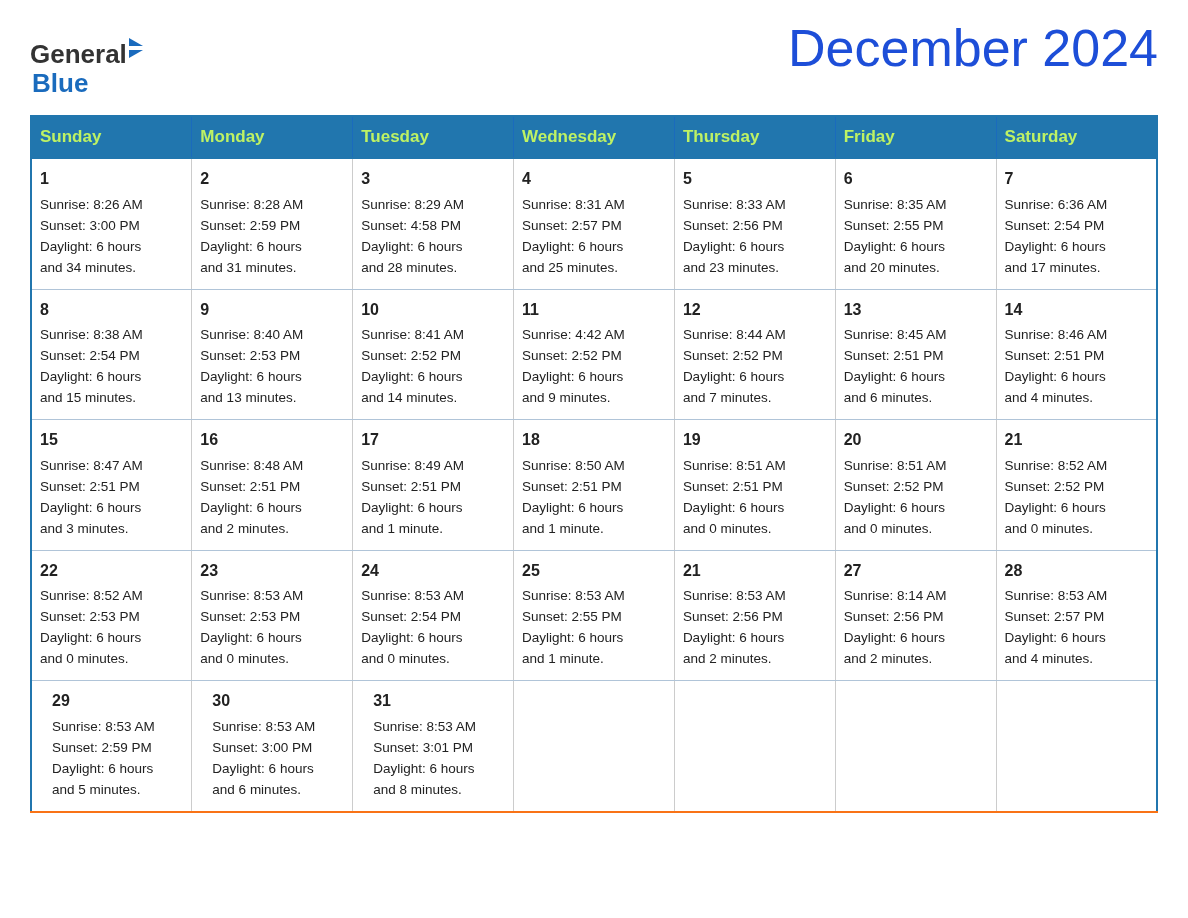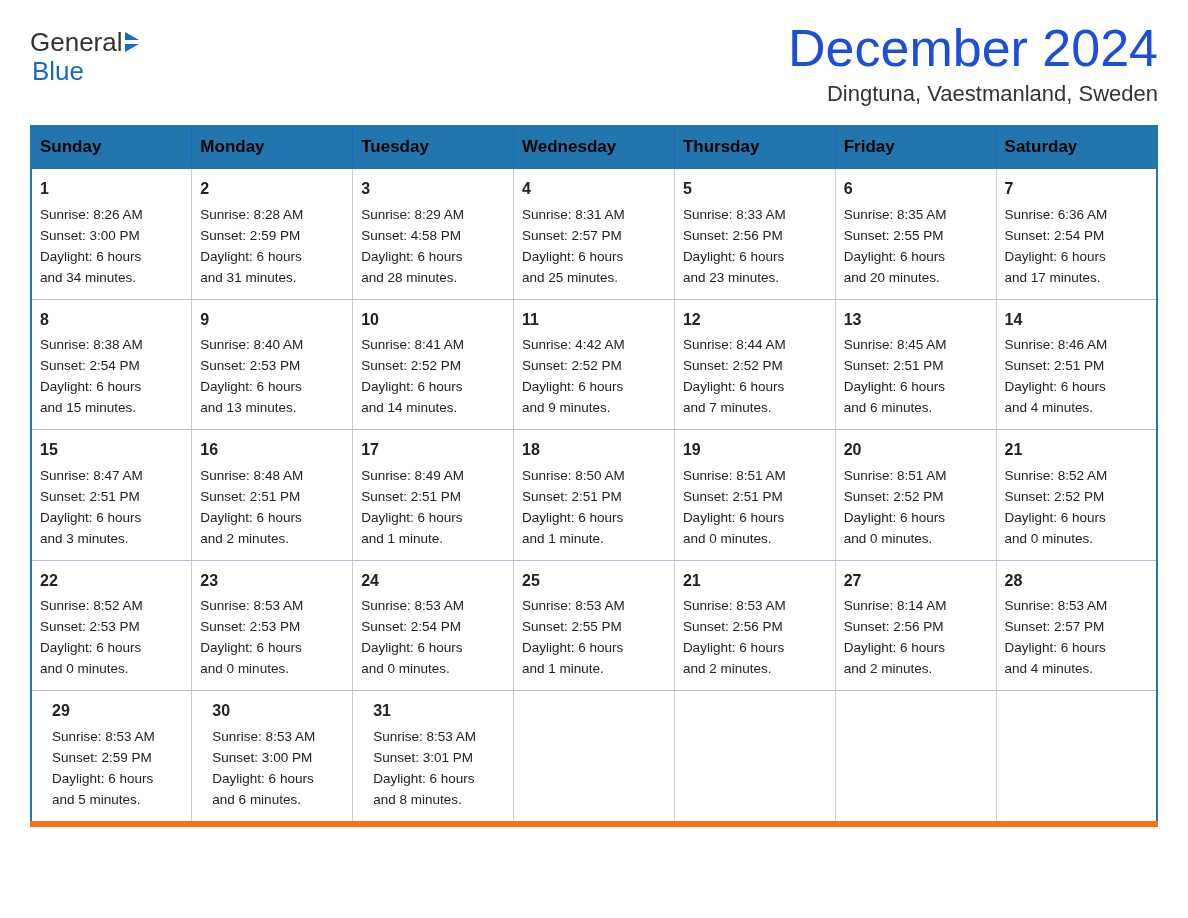--- a/index.html
+++ b/index.html
@@ -16,26 +16,27 @@
       align-items: flex-start;
       margin-bottom: 18px;
     }
     .logo {
       display: flex;
       align-items: center;
       margin-top: 8px;
     }
     .logo-text-general {
       font-size: 26px;
-      font-weight: normal;
+      font-weight: bold;
       color: #333;
+      margin-top: 12px;
     }
     .logo-text-blue {
       font-size: 26px;
-      font-weight: normal;
+      font-weight: bold;
       color: #1a6bbd;
     }
     .title-area {
       text-align: right;
     }
     .month-title {
       font-size: 52px;
       font-weight: normal;
       color: #1d4ed8;
       line-height: 1.1;
@@ -45,21 +46,21 @@
       color: #333;
       margin-top: 4px;
     }
     table {
       width: 100%;
       border-collapse: collapse;
       table-layout: fixed;
     }
     thead tr th {
       background-color: #2176ae;
-      color: #000000;
+      color: #bef264;
       font-size: 17px;
       font-weight: bold;
       padding: 10px 8px;
       text-align: left;
       border: 1px solid #1a6bbd;
     }
     tbody tr td {
       vertical-align: top;
       padding: 8px 8px 10px 8px;
       border: 1px solid #ccc;
@@ -68,21 +69,21 @@
       line-height: 1.55;
       min-height: 90px;
     }
     tbody tr td .day-num {
       font-size: 16px;
       font-weight: bold;
       display: block;
       margin-bottom: 3px;
     }
     tbody tr:last-child td {
-      border-bottom: 6px solid #f97316;
+      border-bottom: 2px solid #f97316;
       padding-left: 20px;
     }
     thead tr th:first-child,
     tbody tr td:first-child {
       border-left: 2px solid #2176ae;
     }
     thead tr th:last-child,
     tbody tr td:last-child {
       border-right: 2px solid #2176ae;
     }
@@ -107,21 +108,20 @@
         <div style="display:flex;flex-direction:column;margin-left:2px;justify-content:center;">
           <div style="width:0;height:0;border-top:8px solid transparent;border-bottom:0px solid transparent;border-left:14px solid #1a6bbd;margin-bottom:2px;"></div>
           <div style="width:0;height:0;border-top:0px solid transparent;border-bottom:8px solid transparent;border-left:14px solid #1a6bbd;margin-top:2px;"></div>
         </div>
       </div>
       <span class="logo-text-blue" style="margin-left:2px;">Blue</span>
     </div>
   </div>
   <div class="title-area">
     <div class="month-title">December 2024</div>
-    <div class="location-title">Dingtuna, Vaestmanland, Sweden</div>
   </div>
 </div>
 
 <table>
   <thead>
     <tr>
       <th>Sunday</th>
       <th>Monday</th>
       <th>Tuesday</th>
       <th>Wednesday</th>

